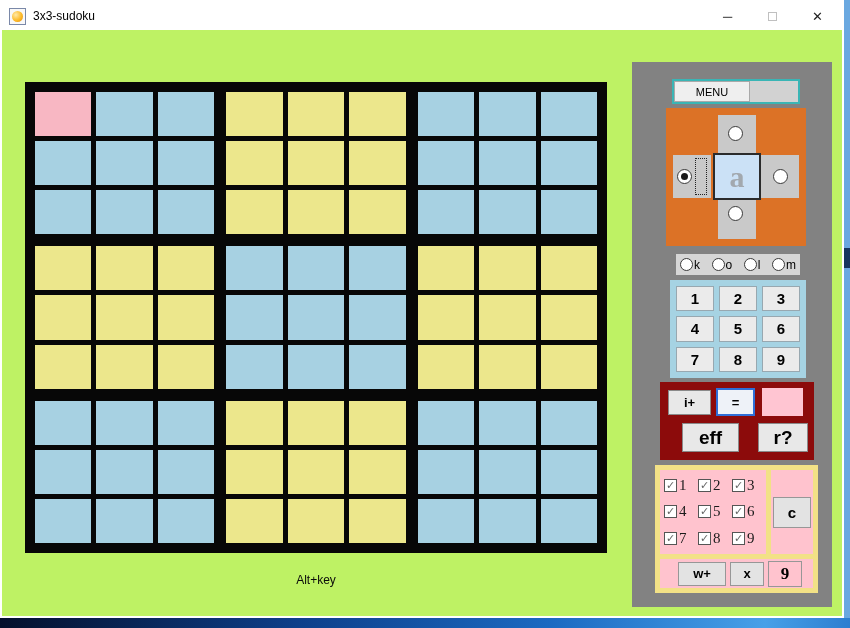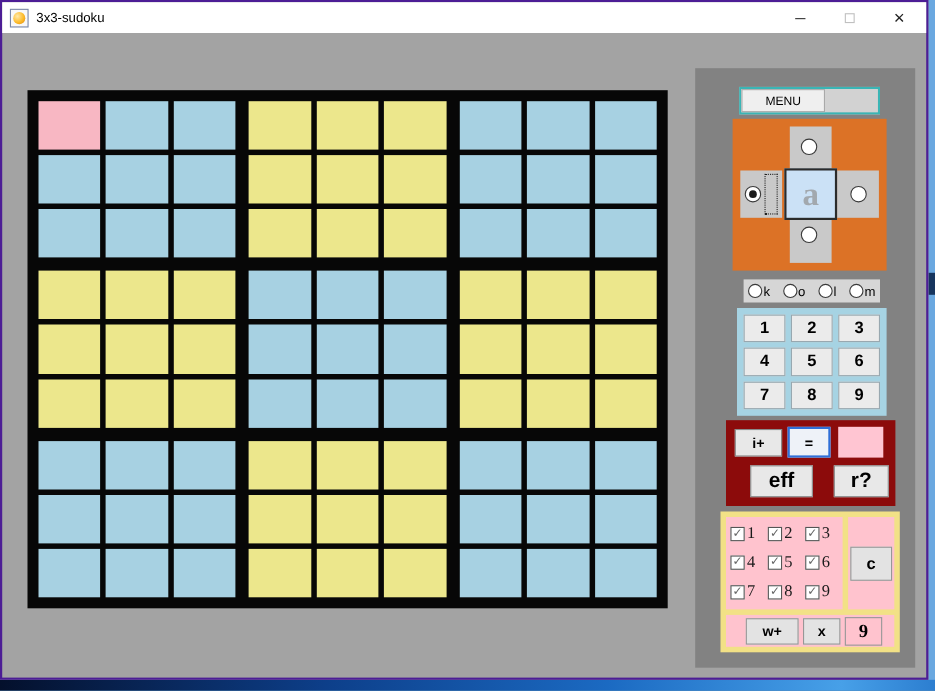--- a/index.html
+++ b/index.html
@@ -8,21 +8,21 @@
 
   
   .desktop-right { position: absolute; left: 844px; top: 0; width: 6px; height: 628px;
     background: linear-gradient(180deg,#9fd0f0 0%,#6fb0e4 30%,#followsky 0%,#7fb9e8 55%,#5898d8 80%,#3f86cc 100%); }
   .desktop-right .blob { position: absolute; left: 0; top: 248px; width: 6px; height: 20px; background: #16355e; }
   .desktop-bottom { position: absolute; left: 0; top: 618px; width: 850px; height: 10px;
     background: linear-gradient(90deg,#04102c 0%,#0d3f8a 35%,#1b6ac2 65%,#47a0e8 90%,#2c7ed0 100%); }
 
   
   .window { position: absolute; left: 0; top: 0; width: 844px; height: 618px;
-    border: 2px solid #4c1d95; background: #a3a3a3; }
+    border: 2px solid #ffffff; background: #bef264; }
 
   .titlebar { position: absolute; left: 0; top: 0; width: 100%; height: 28px; background: #ffffff;
     display: flex; align-items: center; }
   .app-icon { width: 17px; height: 17px; margin-left: 7px; background: #f8f8f8;
     border: 1px solid #7a88a8; position: relative; }
   .app-icon .ball { position: absolute; left: 2px; top: 2px; width: 11px; height: 11px; border-radius: 50%;
     background: radial-gradient(circle at 35% 35%, #ffe9a8, #fdbb2a 55%, #df860b); }
   .title-text { margin-left: 7px; font-size: 12px; color: #000; }
   .win-controls { margin-left: auto; display: flex; height: 100%; }
   .win-btn { width: 45px; height: 100%; display: flex; align-items: center; justify-content: center;
@@ -236,20 +236,21 @@
         <div class="cell" style="background: rgb(167, 209, 226);"></div>
         <div class="cell" style="background: rgb(167, 209, 226);"></div>
         <div class="cell" style="background: rgb(167, 209, 226);"></div>
         <div class="cell" style="background: rgb(167, 209, 226);"></div>
         <div class="cell" style="background: rgb(167, 209, 226);"></div>
         <div class="cell" style="background: rgb(167, 209, 226);"></div>
         <div class="cell" style="background: rgb(167, 209, 226);"></div>
       </div>
     </div>
 
+  <div class="hint-label">Alt+key</div>
 
   <div class="side-panel">
 
     <div class="menu-box">
       <div class="menu-btn">MENU</div>
       <div class="seg"></div>
     </div>
 
     <div class="orange-box">
       <div class="vbar"></div>

